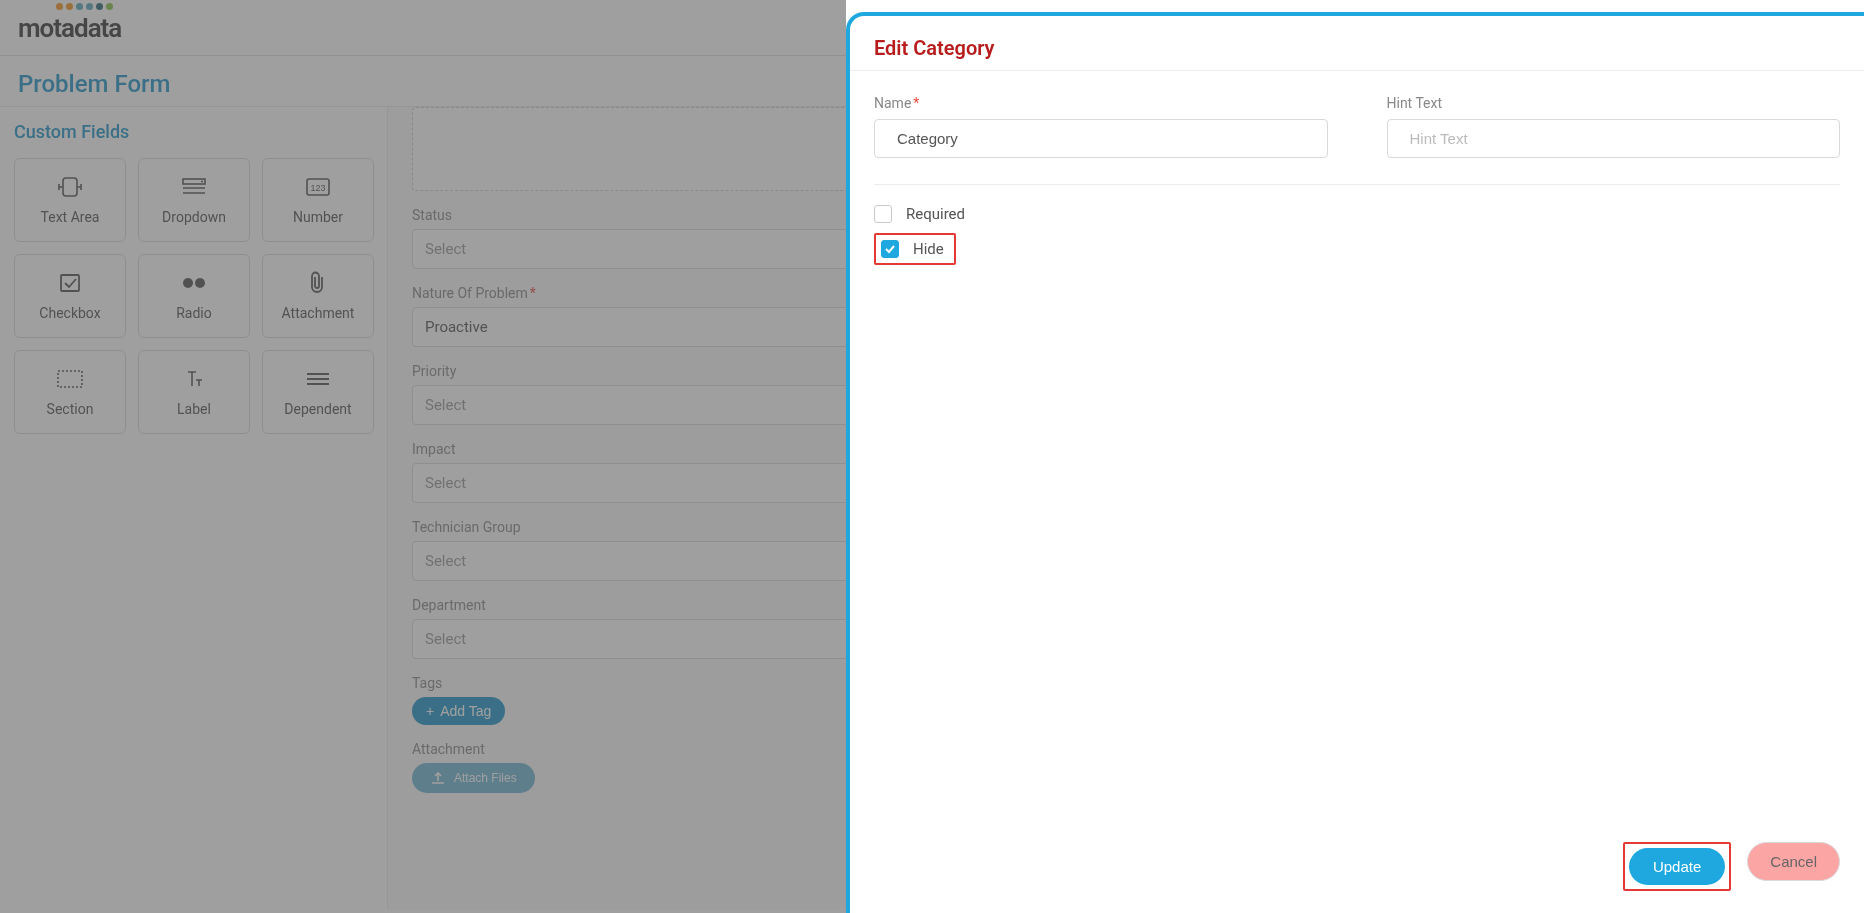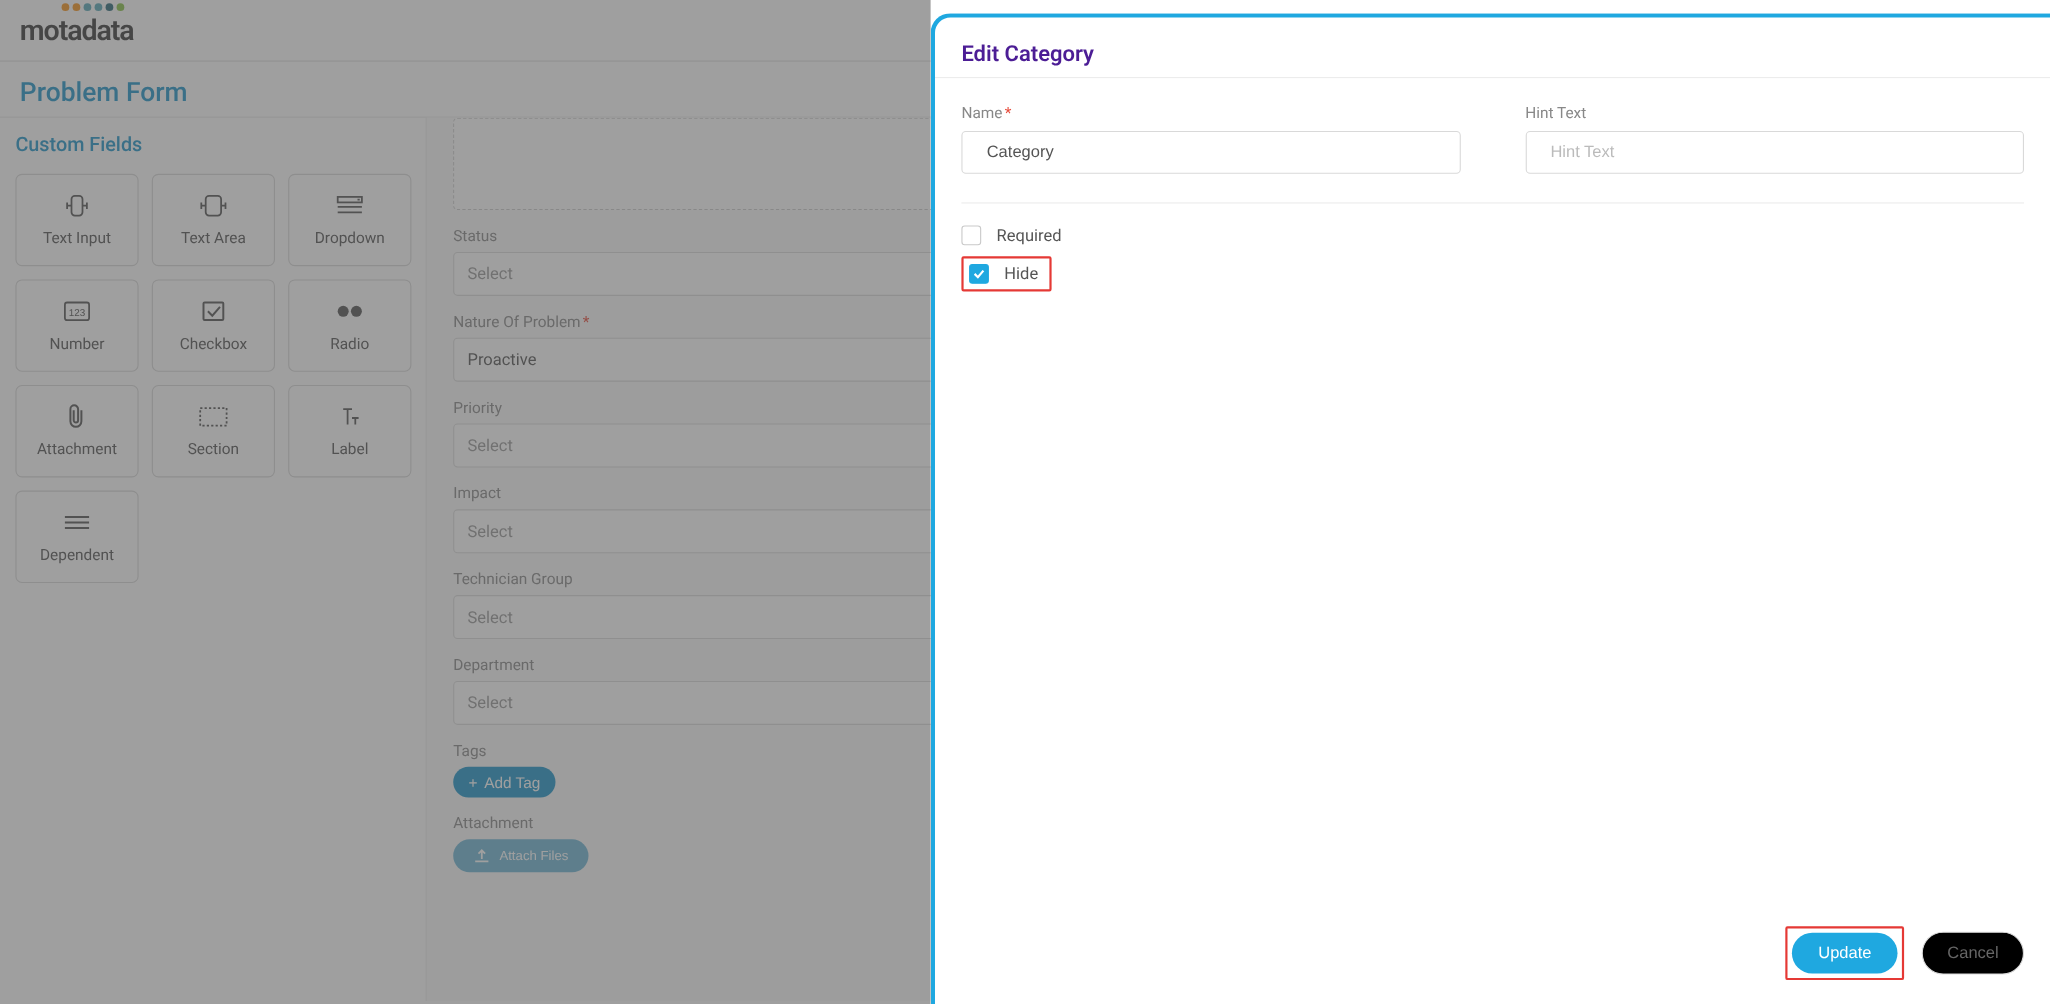--- a/index.html
+++ b/index.html
@@ -154,21 +154,21 @@
     border-top-left-radius: 18px;
     z-index: 10;
     display: flex;
     flex-direction: column;
   }
   .panel-header {
     padding: 20px 24px 10px;
     border-bottom: 1px solid #ececec;
   }
   .panel-title {
-    color: #4c1d95;
+    color: #b91c1c;
     font-size: 20px;
     font-weight: 600;
   }
   .panel-body {
     padding: 24px 24px 0;
     flex: 1;
   }
   .panel-row {
     display: flex;
     gap: 59px;
@@ -206,28 +206,28 @@
   .cbox.checked { background:#1fa8e0; border-color:#1fa8e0; color:#fff; font-size:12px; }
   .highlight-box {
     border: 2px solid #e53935;
     padding: 5px 10px 5px 5px;
     display:inline-flex;
     border-radius:2px;
   }
   .panel-footer {
     padding: 16px 24px 22px;
     display:flex; justify-content:flex-end; gap:16px;
-    align-items:center;
+    align-items:flex-start;
   }
   .btn-primary {
     background:#1fa8e0; color:#fff; border:none;
     padding:10px 24px; border-radius:20px; font-size:15px;
   }
   .btn-outline {
-    background:#000000; color:#666; border:1px solid #d9d9d9;
+    background:#fca5a5; color:#666; border:1px solid #d9d9d9;
     padding:10px 22px; border-radius:20px; font-size:15px;
   }
   .footer-highlight {
     border: 2px solid #e53935;
     padding: 4px;
     border-radius:2px;
     display:inline-flex;
   }
   
   svg { display:block; }
@@ -255,29 +255,20 @@
   <div class="page-title">Problem Form</div>
 </div>
 
 <div class="content">
   <div class="sidebar">
     <div class="sidebar-title">Custom Fields</div>
     <div class="field-grid">
 
       <div class="field-card">
         <span class="icon">
-          <svg width="26" height="22" viewBox="0 0 26 22" fill="none" stroke="#555" stroke-width="1.6">
-              <rect x="8" y="2" width="10" height="18" rx="3"></rect>
-              <path d="M4 11h4M18 11h4M4 8v6M22 8v6"></path>
-            </svg>
-        </span>
-        <span>Text Input</span>
-      </div>
-      <div class="field-card">
-        <span class="icon">
           <svg width="30" height="22" viewBox="0 0 30 22" fill="none" stroke="#555" stroke-width="1.6">
               <rect x="8" y="2" width="14" height="18" rx="3"></rect>
               <path d="M4 11h4M22 11h4M4 8v6M26 8v6"></path>
             </svg>
         </span>
         <span>Text Area</span>
       </div>
       <div class="field-card">
         <span class="icon">
           <svg width="26" height="22" viewBox="0 0 26 22" fill="none" stroke="#555" stroke-width="1.6">

